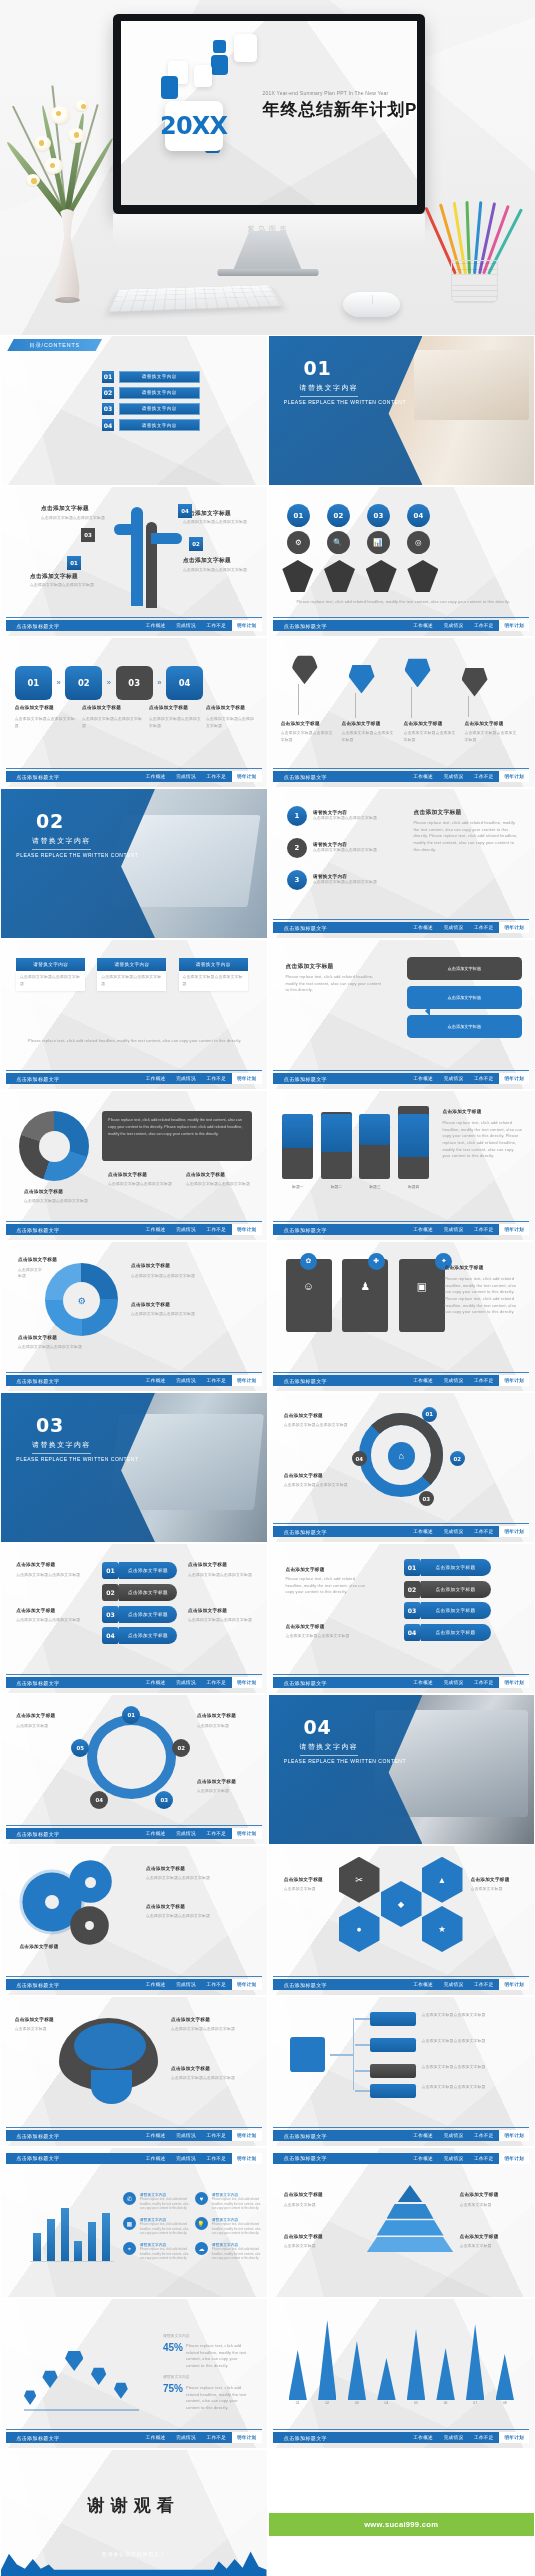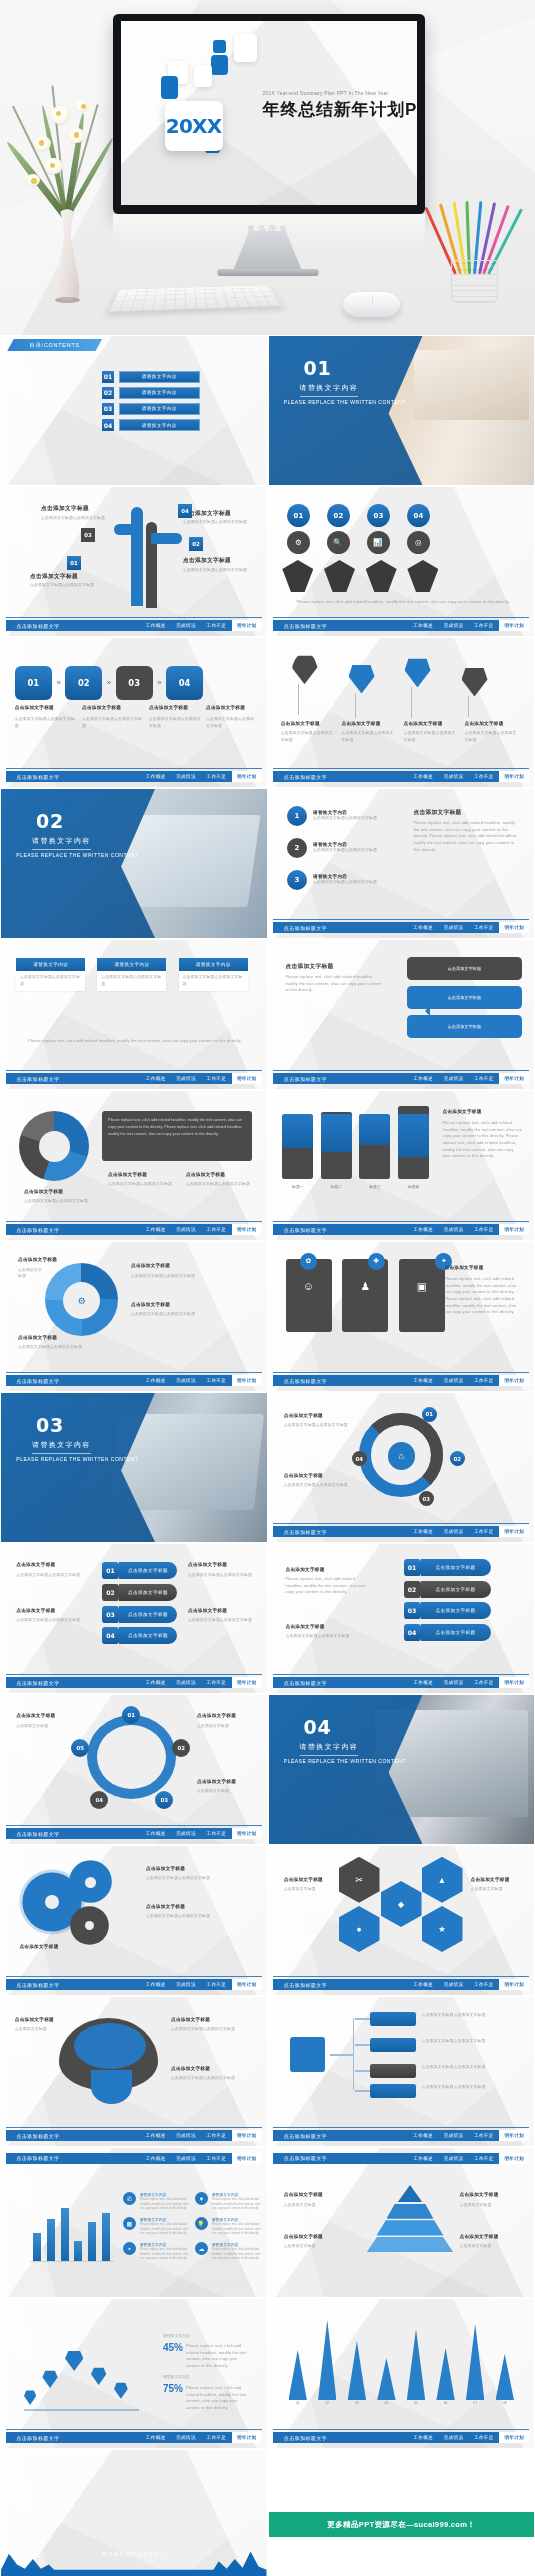--- a/index.html
+++ b/index.html
@@ -49,21 +49,21 @@
       linear-gradient(135deg, rgba(255,255,255,.9) 0 30%, rgba(0,0,0,0) 30%),
       linear-gradient(-125deg, rgba(255,255,255,.75) 0 26%, rgba(0,0,0,0) 26%),
       linear-gradient(35deg, rgba(0,0,0,.035) 0 35%, rgba(0,0,0,0) 35%),
       linear-gradient(-30deg, rgba(0,0,0,.03) 0 26%, rgba(0,0,0,0) 26%),
       #efefef; }
   .sq { position:absolute; border-radius:3.1px; }
   .sq.w { background:#fff; box-shadow:0 1.5px 5.4px rgba(0,0,0,.13); }
   .sq.b { background:#1572c0; }
   .yearbox { position:absolute; left:44px; top:80px; width:58px; height:50px; background:#fff;
     border-radius:6.9px; box-shadow:0 3.1px 9.2px rgba(0,0,0,.18); display:flex; align-items:center; justify-content:center; }
-  .yeartxt { font-weight:bold; font-size:20px; color:#1572c0; letter-spacing:-0.8px;
+  .yeartxt { font-weight:bold; font-size:24px; color:#1572c0; letter-spacing:-0.8px;
     font-family:"DejaVu Sans",sans-serif; }
   .hero-sub { position:absolute; left:142px; top:69px; font-size:5px; color:#8a8a8a; letter-spacing:0.2px; white-space:nowrap;}
   .hero-title { position:absolute; left:142px; top:77px; font-size:17px; font-weight:bold; color:#1a1a1a;
     letter-spacing:0.8px; white-space:nowrap; }
 
   .mon-neck-area { position:relative; width:312px; height:31px;
     background:linear-gradient(180deg,#f6f6f6,#ededed); border-radius:0 0 7.6px 7.6px;
     display:flex; align-items:center; justify-content:center; }
   .mon-watermark { font-size:6.9px; color:#c6c6c6; letter-spacing:3.8px; }
   .mon-stand { position:absolute; left:50%; transform:translateX(-50%); top:231px; width:70px; height:41px;
@@ -1034,23 +1034,24 @@
         <span class="fitem">完成情况</span>
         <span class="fitem">工作不足</span>
         <span class="fitem active">明年计划</span>
       </div>
     </div>
   </div>
 
   <div class="row">
     <div class="slide">
       <div class="poly-bg"></div>
+      <div class="thanks-title">谢谢观看</div>
       <div class="mountains"></div>
       <div class="thanks-sub">恳请各位领导批评指正！</div>
     </div>
 
     <div class="slide promo" style="background:#fff;">
-      <div class="promo-green">更多精品PPT资源尽在—sucai999.com！</div>
+      <div class="promo-lime">www.sucai999.com</div>
     </div>
   </div>
 
 </div>
 
 
 </body></html>

